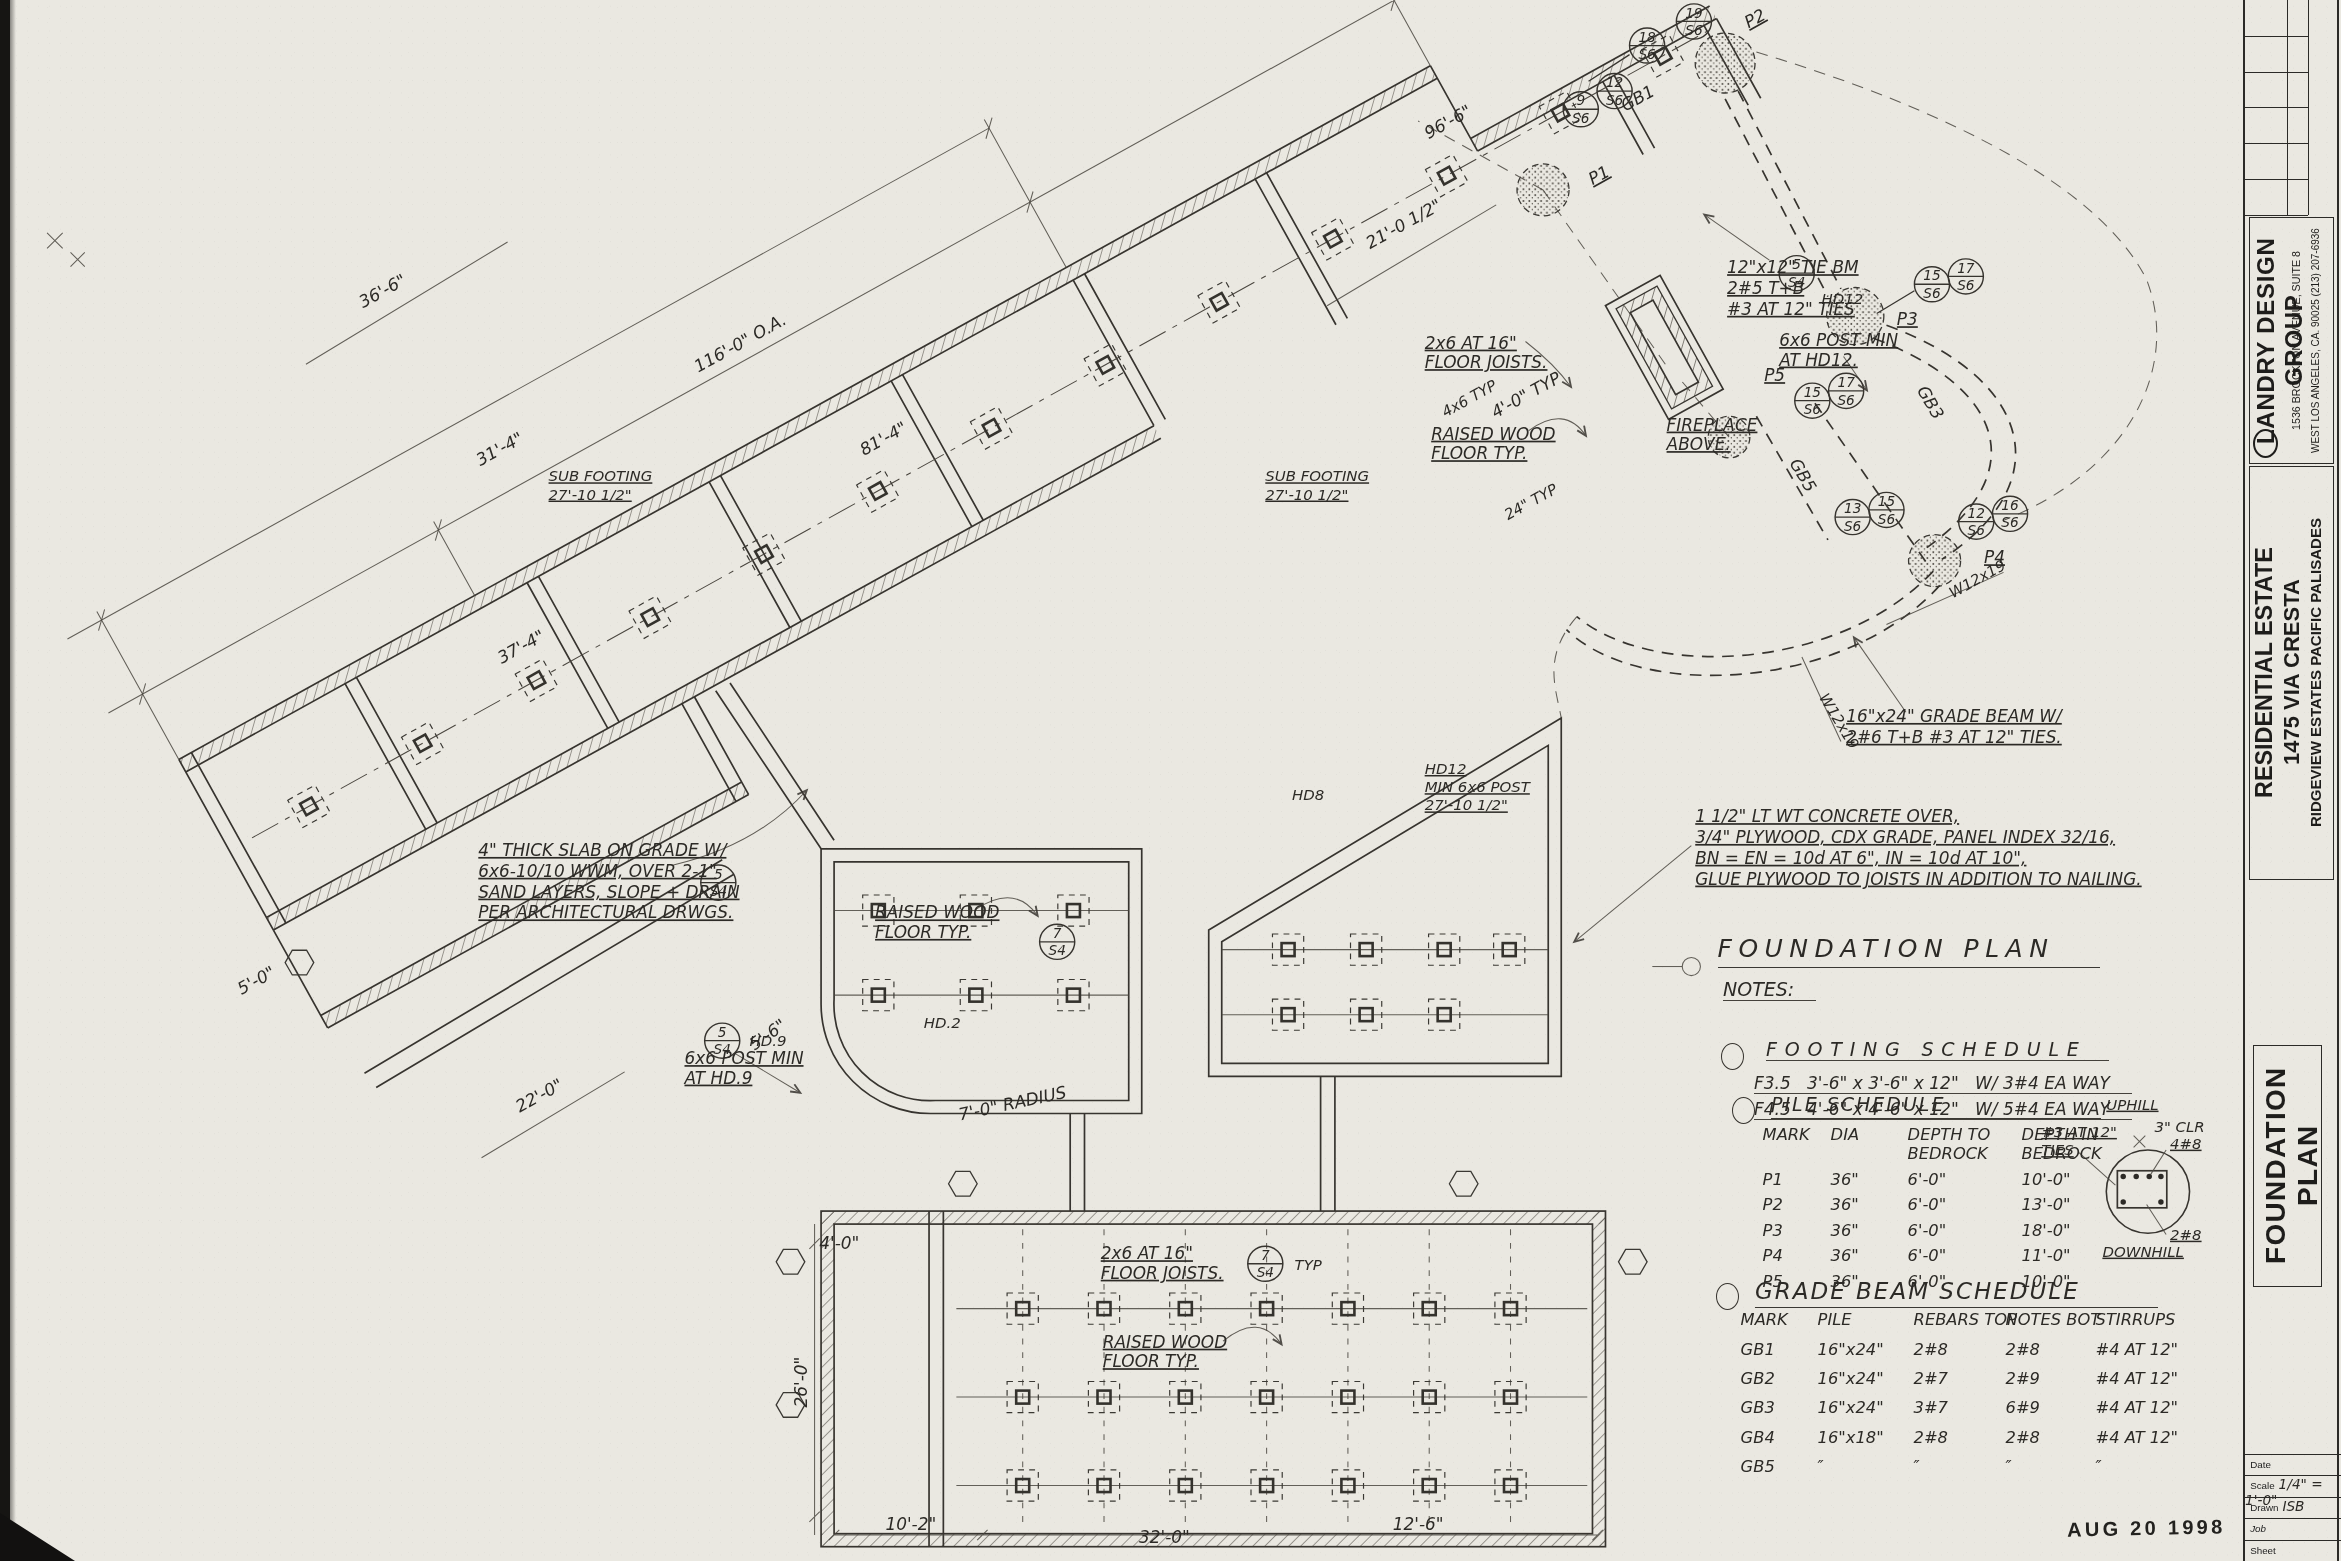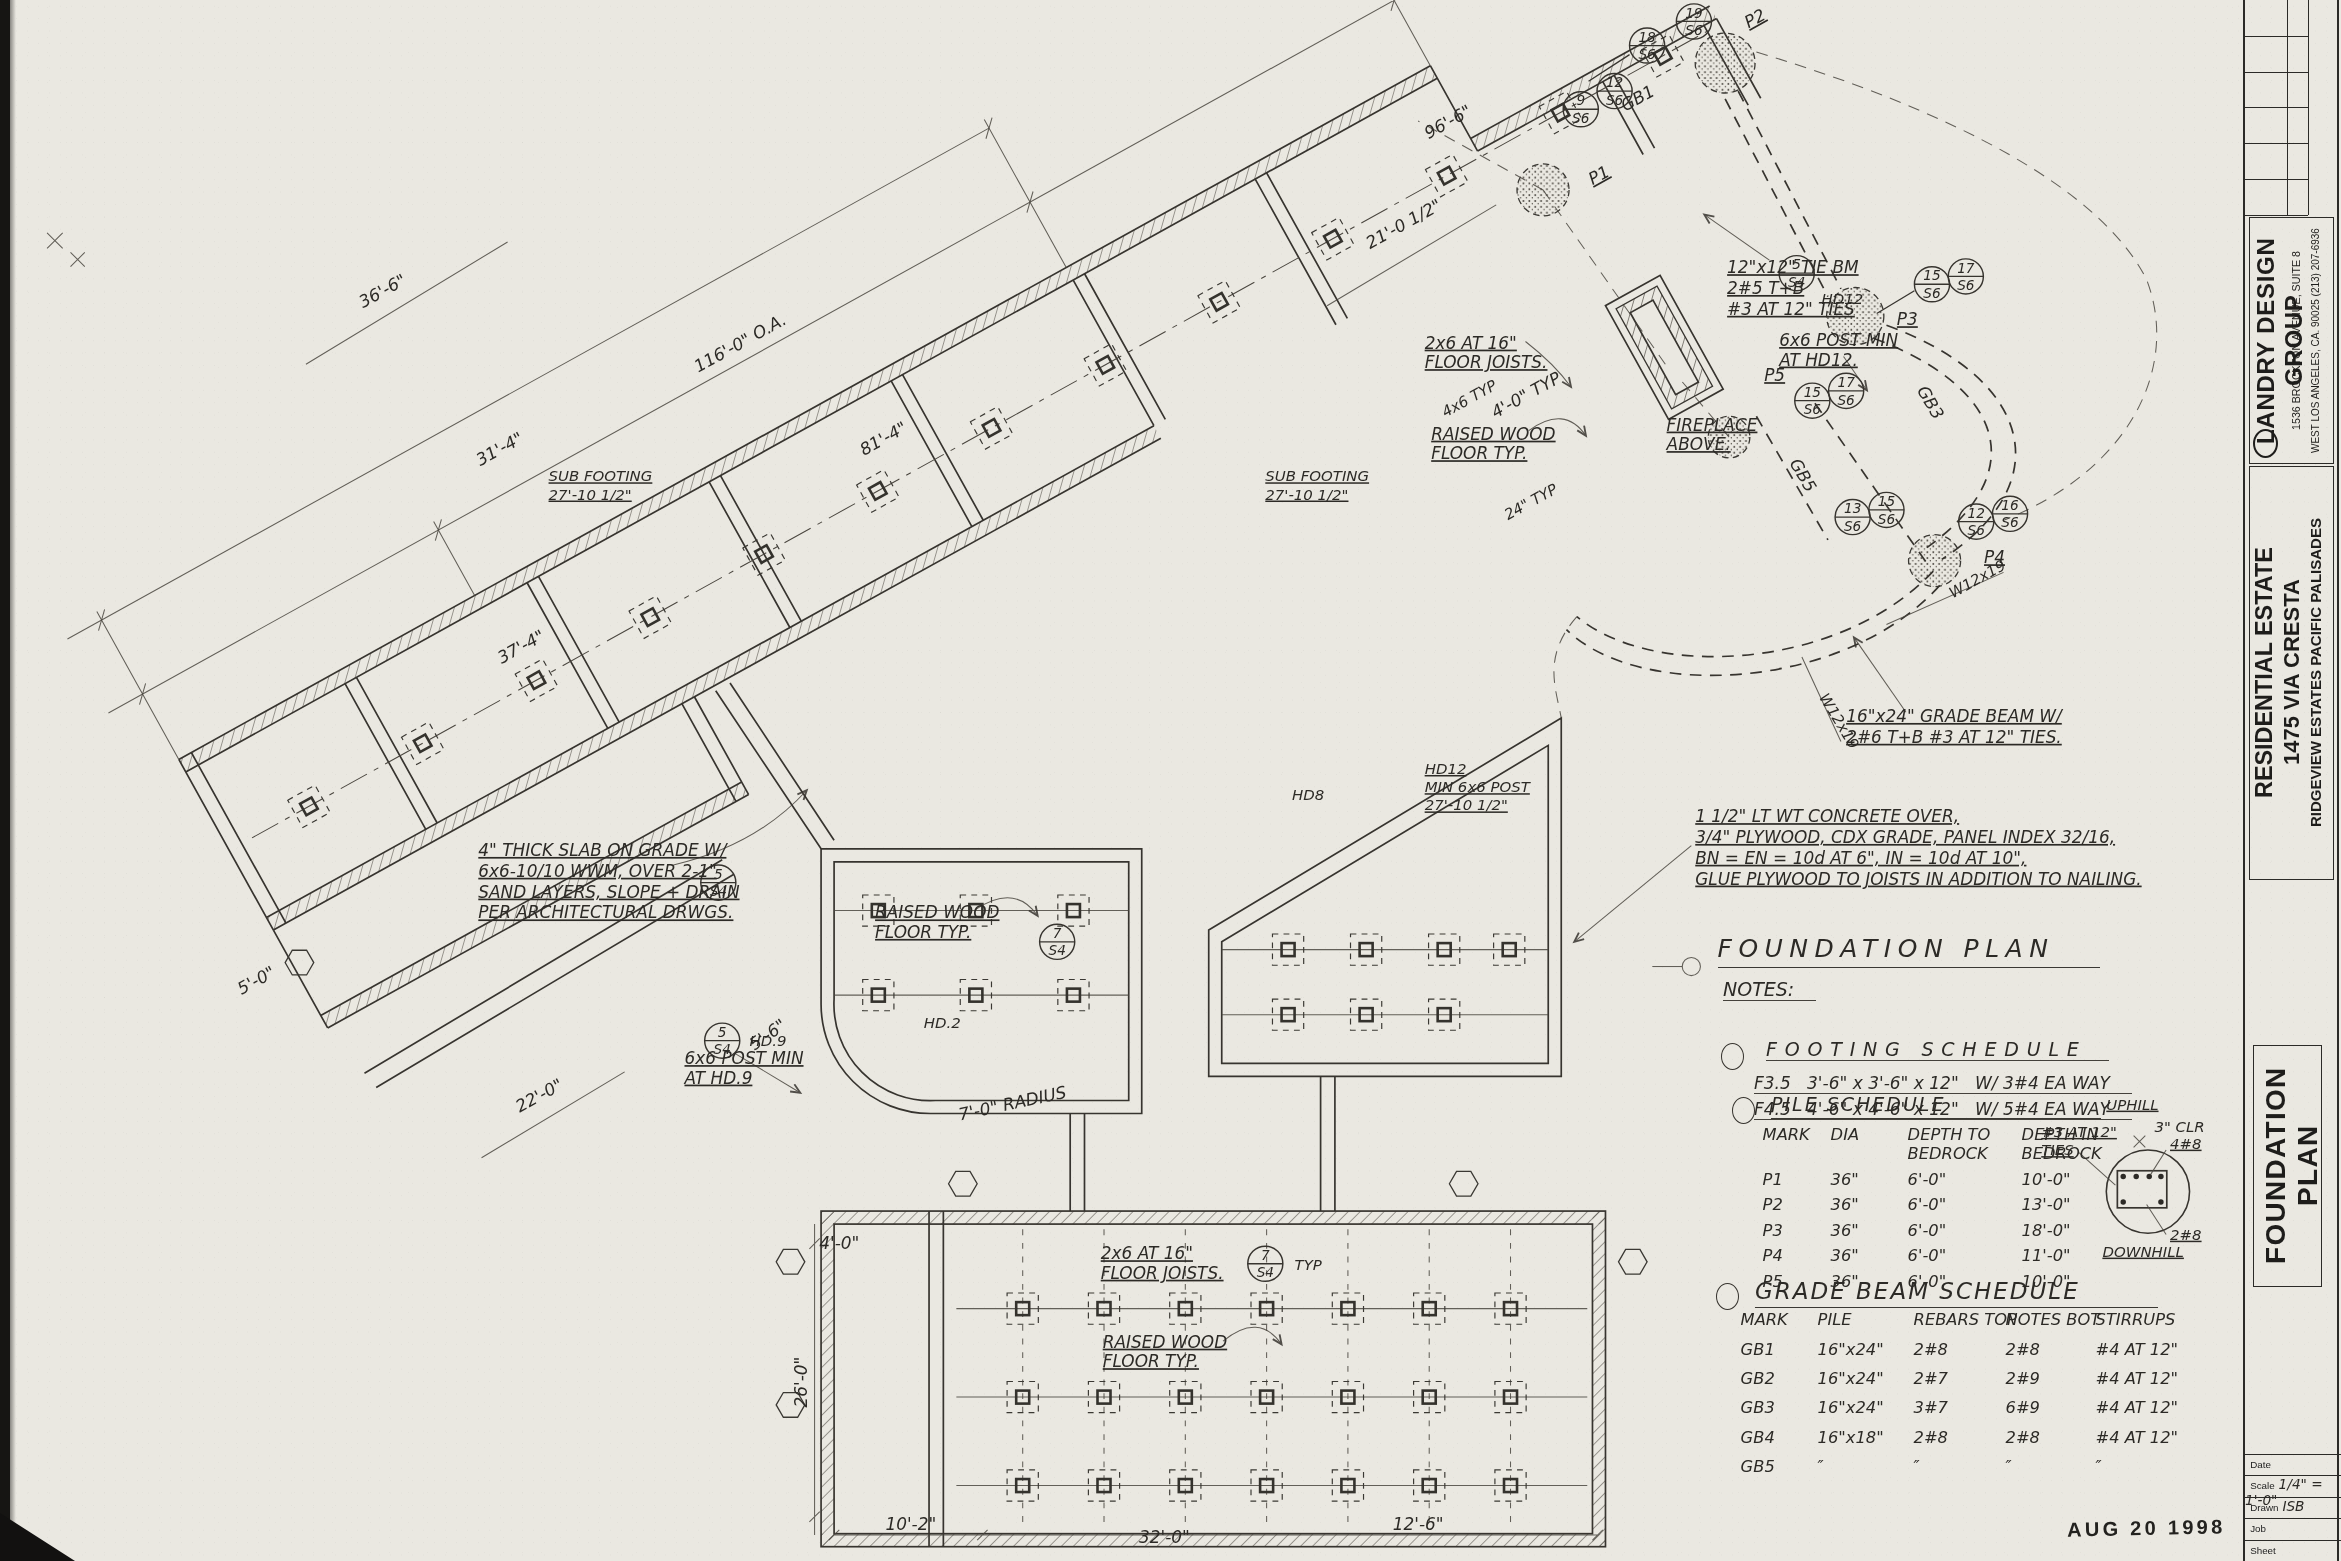--- a/index.html
+++ b/index.html
@@ -516,21 +516,21 @@
       <div class="vtext abs" style="left:57px;top:2.6px;height:405px;font-size:15px;font-weight:bold;">RIDGEVIEW ESTATES   PACIFIC PALISADES</div>
     </div>
 
     <div class="abs" style="left:7.8px;top:1045px;width:69px;height:242px;border:1.6px solid #2b2a27;box-sizing:border-box;">
       <div class="vtext abs" style="left:6.5px;top:2.6px;height:233px;font-size:28px;font-weight:bold;letter-spacing:1.3px;">FOUNDATION PLAN</div>
     </div>
 
     <div class="fieldrow" style="top:1454px;"><span class="lab">Date</span><span class="val hand"></span></div>
     <div class="fieldrow" style="top:1475px;"><span class="lab">Scale</span><span class="val hand">1/4" = 1'-0"</span></div>
     <div class="fieldrow" style="top:1497px;"><span class="lab">Drawn</span><span class="val hand">ISB</span></div>
-    <div class="fieldrow" style="top:1518px;"><span class="lab">Job</span><span class="val hand"></span></div>
+    <div class="fieldrow" style="top:1518px;font-style:italic;"><span class="lab">Job</span><span class="val hand"></span></div>
     <div class="fieldrow" style="top:1540px;"><span class="lab">Sheet</span><span class="val hand"></span></div>
   </div>
   <div class="abs" style="left:2337px;top:0;width:2px;height:1561px;background:#2b2a27;"></div>
 
   <div class="stamp">AUG 20 1998</div>
 
   <div class="abs" style="left:0;top:0;width:10.4px;height:1561px;background:#161513;"></div>
   <div class="abs" style="left:10.4px;top:0;width:5.2px;height:1561px;background:linear-gradient(to right,rgba(20,19,17,0.45),rgba(20,19,17,0));"></div>
   <div class="abs" style="left:0;top:1513px;width:0;height:0;border-left:75px solid #121110;border-top:48px solid transparent;"></div>
 </div>

